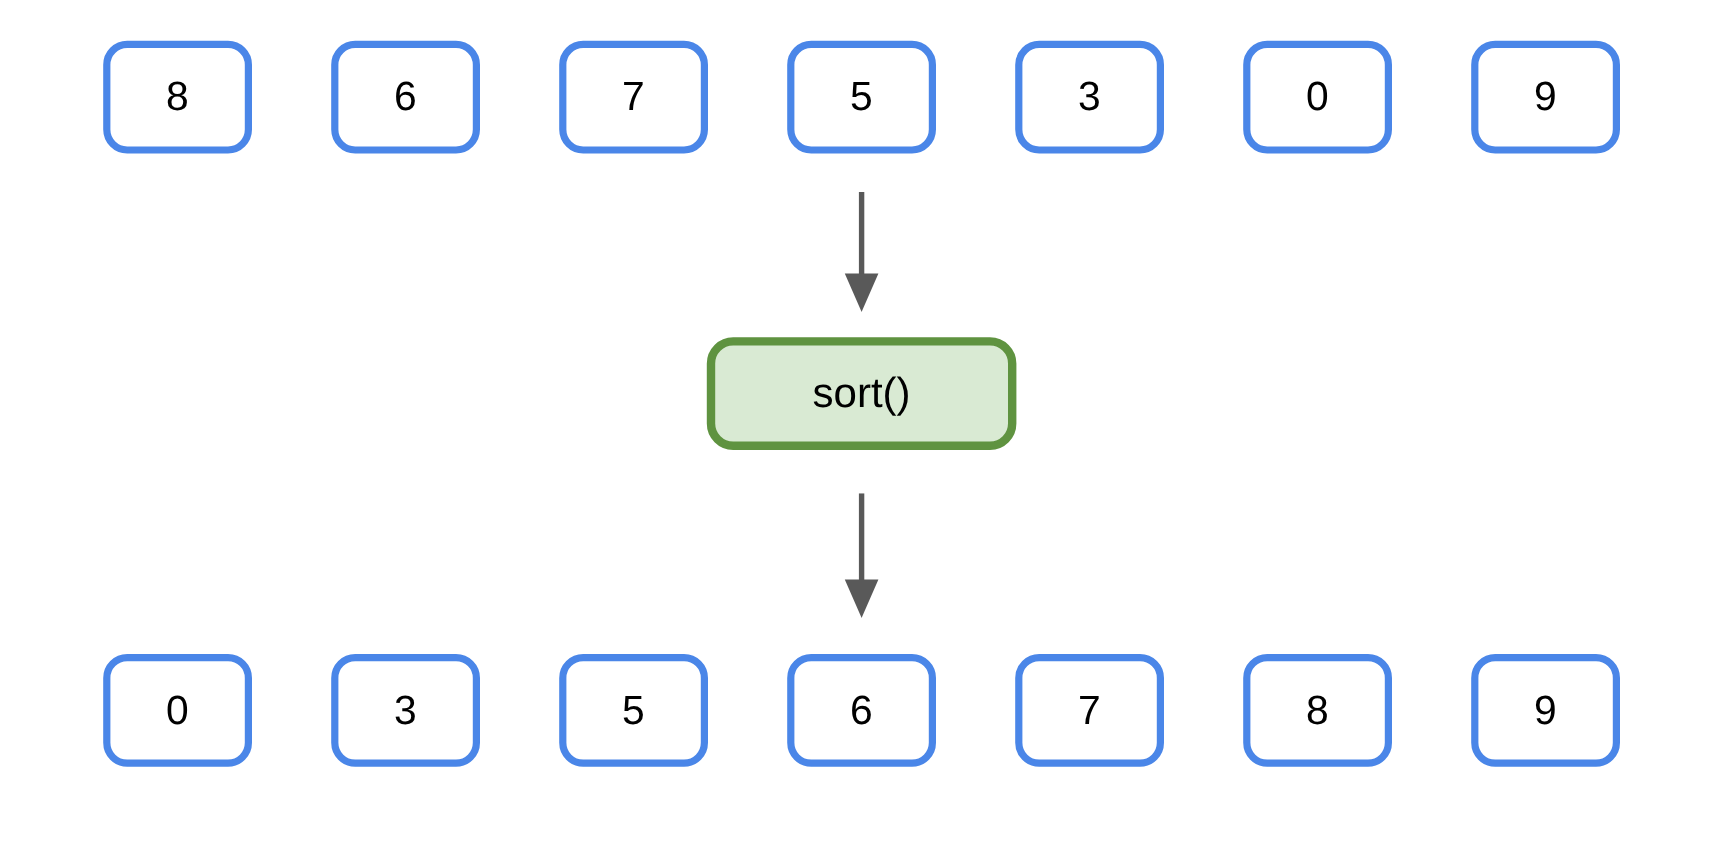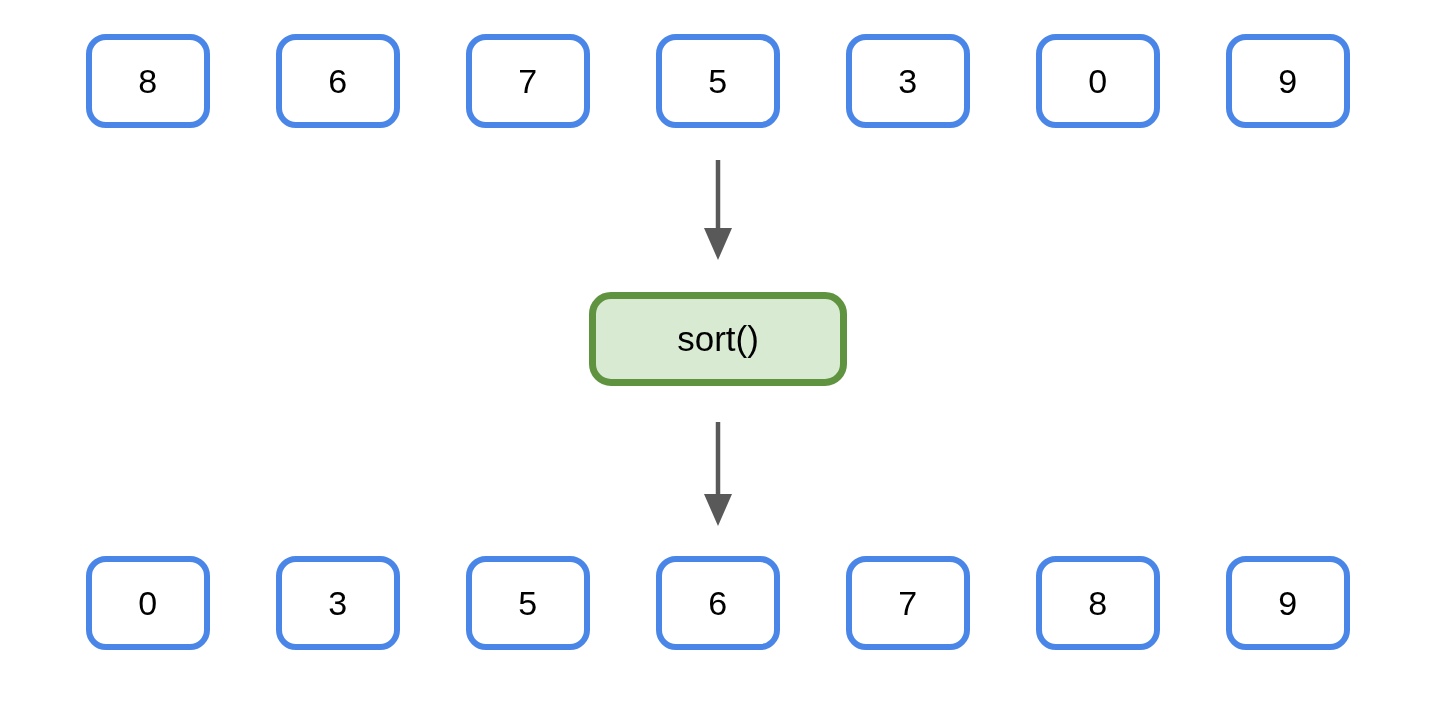--- a/index.html
+++ b/index.html
@@ -50,21 +50,21 @@
   .arrow-wrap {
     display: flex;
     justify-content: center;
   }
   .arrow-wrap.arrow-1 { margin-top: 32px; }
   .arrow-wrap.arrow-2 { margin-top: 36px; }
   .arrow-wrap svg { display: block; }
   .arrow-line { stroke: var(--arrow); stroke-width: 4.5; }
   .arrow-head { fill: var(--arrow); }
   .op-box {
-    margin-top: 32px;
+    margin-top: 21px;
     width: 258px;
     height: 94px;
     background: var(--operation-fill);
     border: 7px solid var(--operation-border);
     border-radius: 22px;
     display: flex;
     align-items: center;
     justify-content: center;
     font-size: 35px;
     font-weight: 500;

